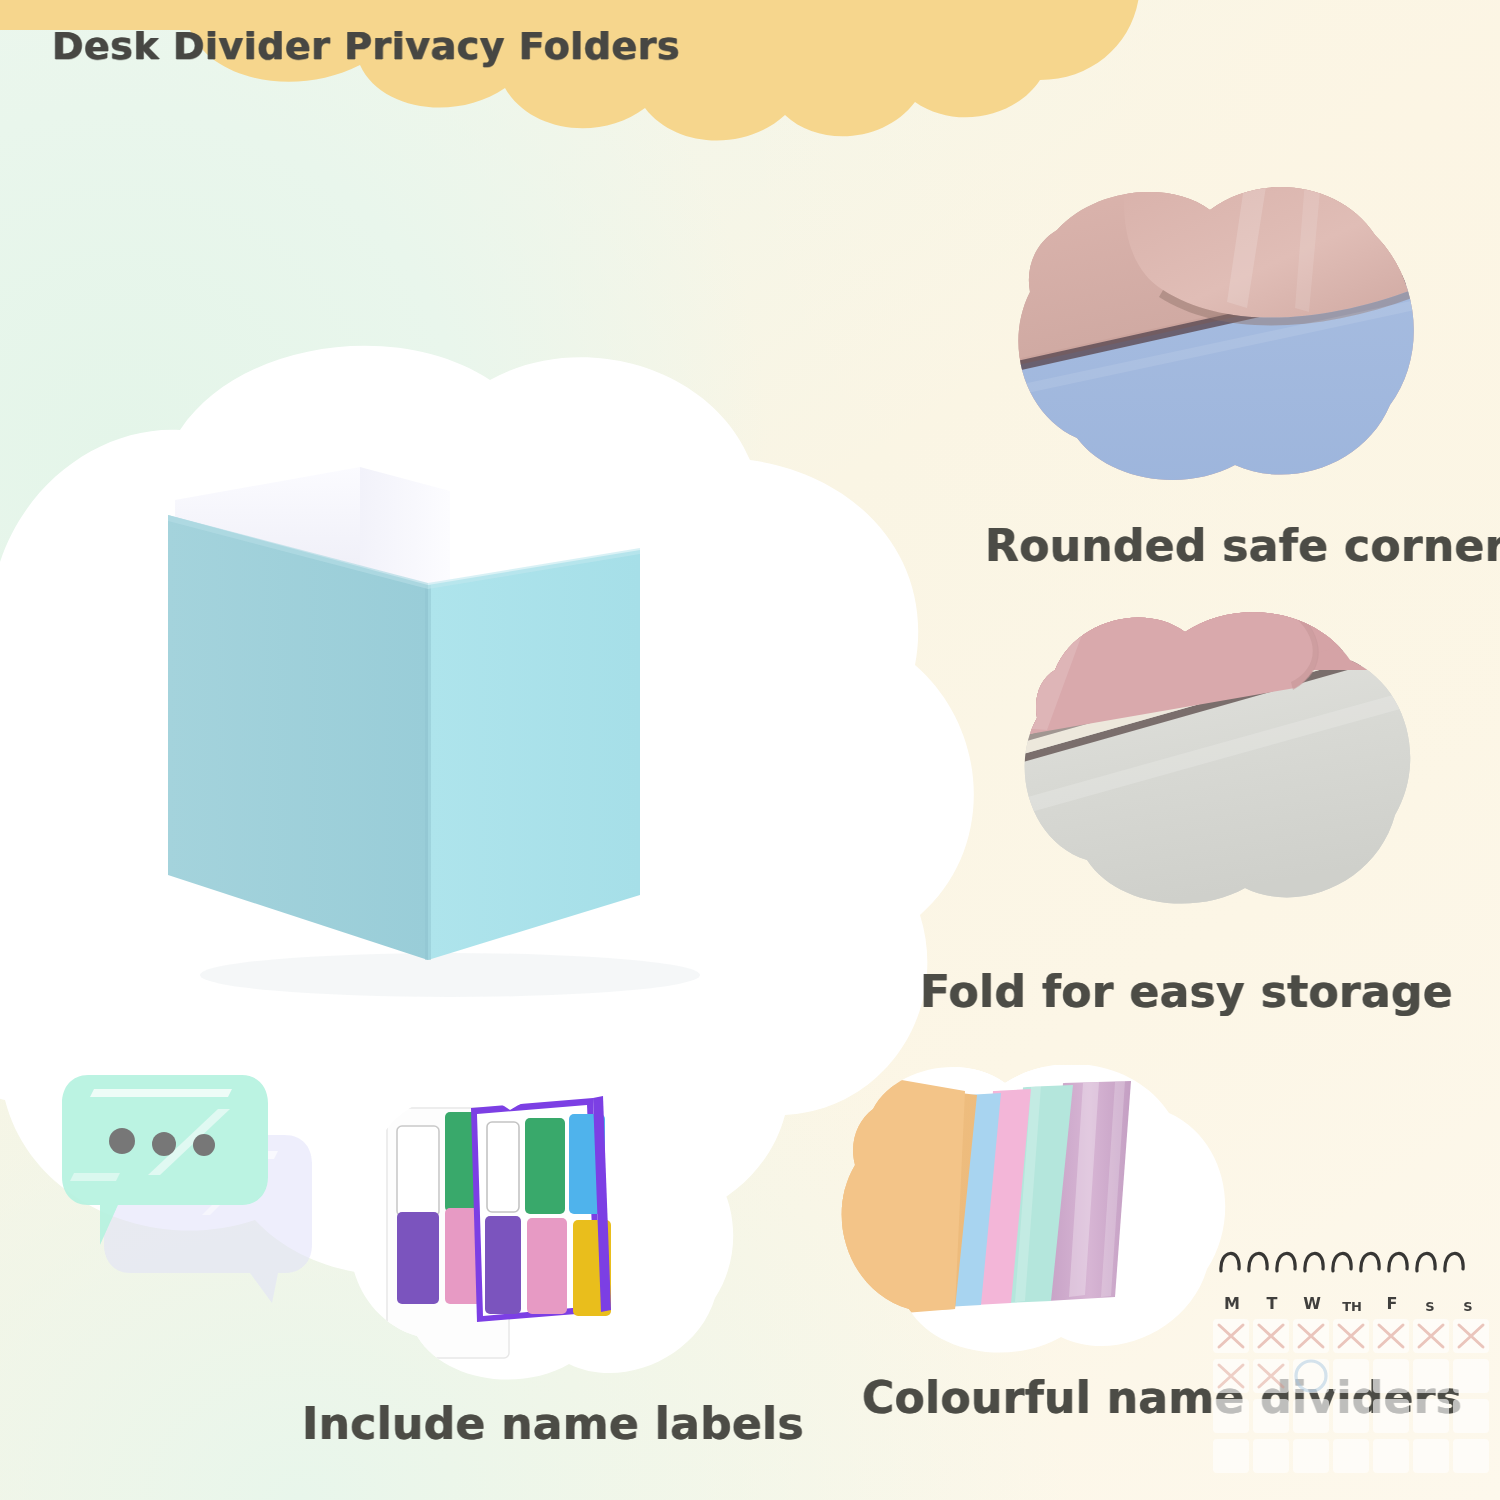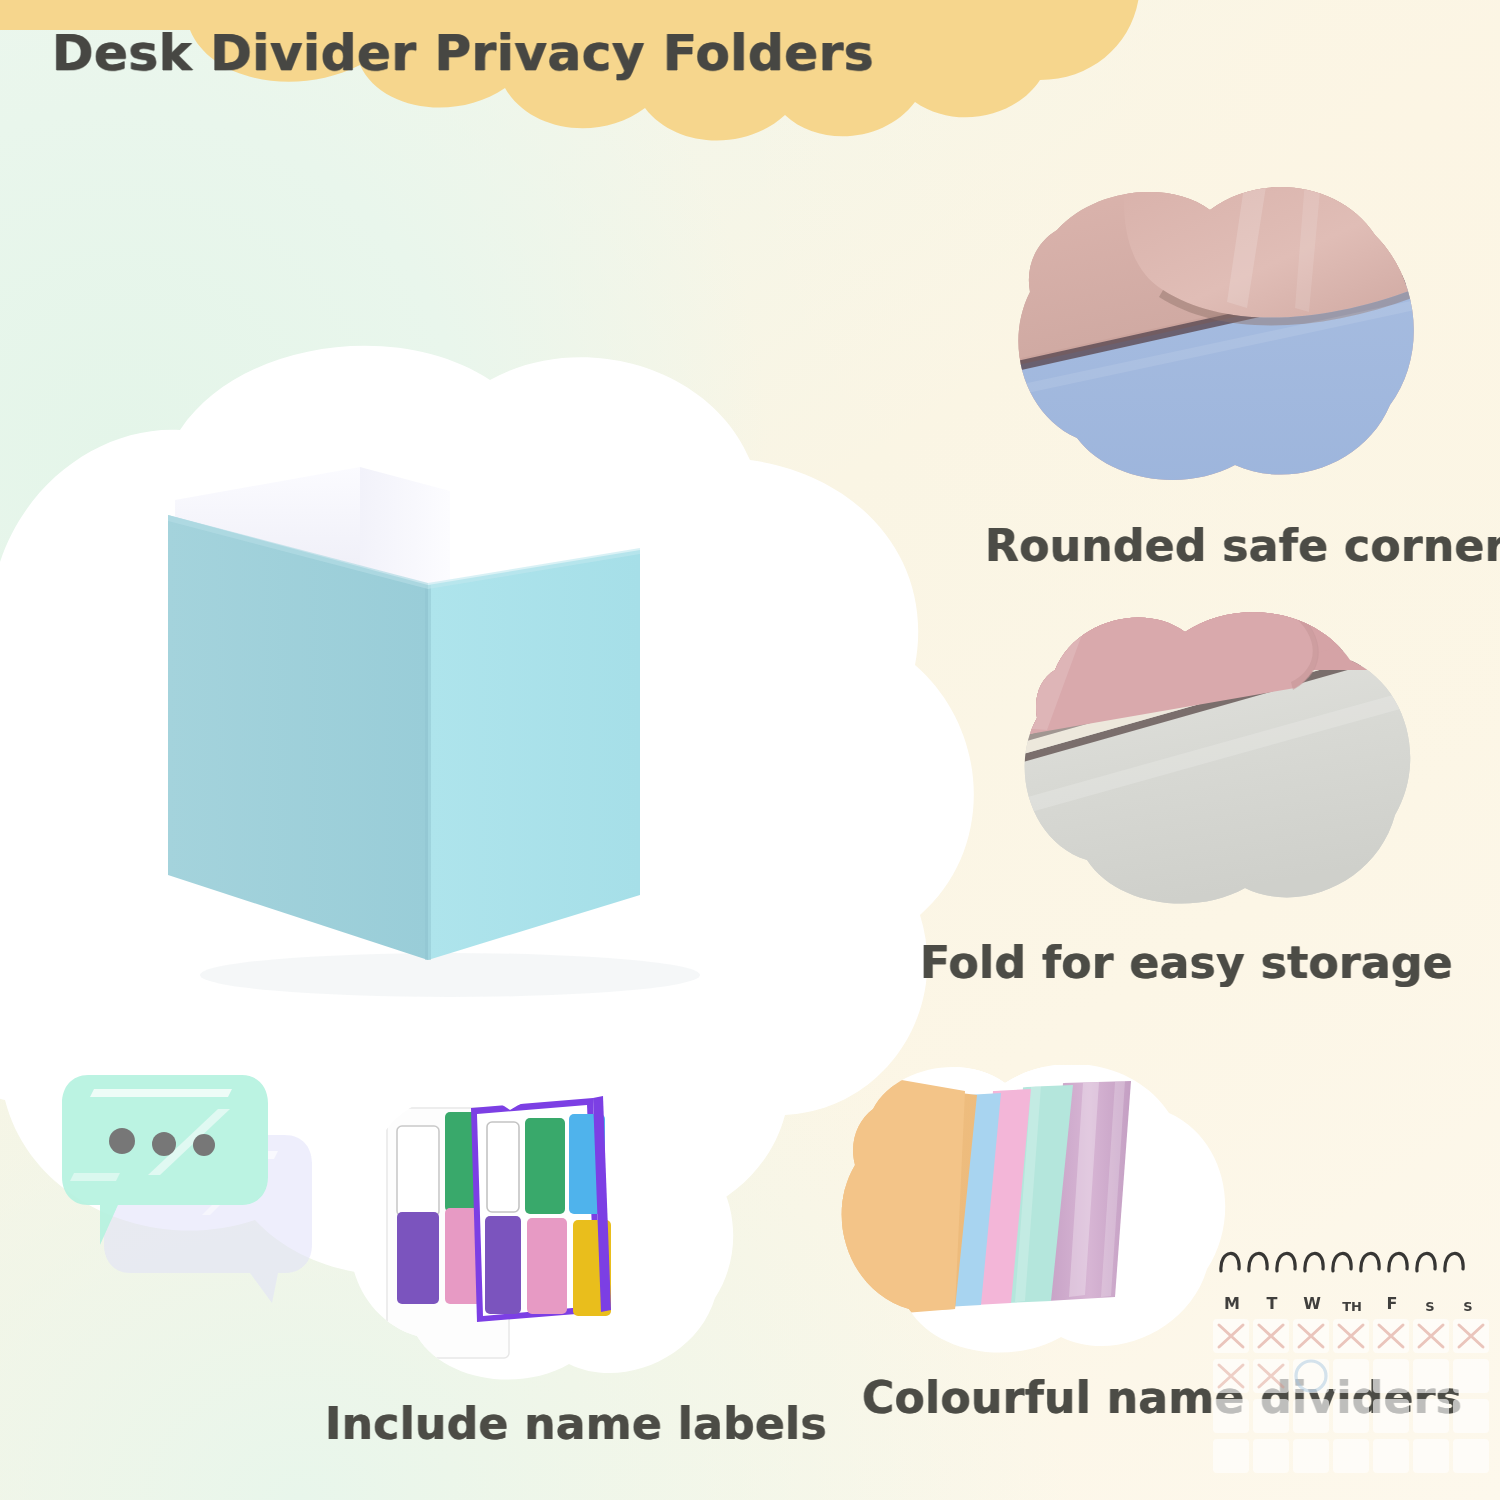--- a/index.html
+++ b/index.html
@@ -21,21 +21,21 @@
   }
 
   
   #header-cloud{
     position:absolute; left:-60px; top:-120px;
     width:1220px; height:300px;
     pointer-events:none;
   }
   #title{
     position:absolute; left:52px; top:24px;
-    font-size:50px;
+    font-size:38px;
     font-weight:700;
     letter-spacing:0.5px;
     color:#474743;
     font-family:"DejaVu Sans", sans-serif;
     white-space:nowrap;
     text-shadow:
        0.8px 0 0 rgba(70,70,66,.55),
       -0.8px 0 0 rgba(70,70,66,.55),
        0 0.8px 0 rgba(70,70,66,.35);
   }
@@ -59,25 +59,25 @@
        0.7px 0 0 rgba(76,76,70,.5),
       -0.7px 0 0 rgba(76,76,70,.5);
   }
 
   
   #blob-corner{ left:995px; top:180px; width:430px; height:310px; }
   #cap-corner{ left:985px; top:520px; }
 
   
   #blob-fold{ left:995px; top:610px; width:430px; height:300px; }
-  #cap-fold{ left:920px; top:937px; }
+  #cap-fold{ left:920px; top:966px; }
 
   
   #blob-labels{ left:325px; top:1090px; width:420px; height:300px; }
-  #cap-labels{ left:302px; top:1398px;margin-left:23px; }
+  #cap-labels{ left:302px; top:1398px; }
 
   
   #blob-colour{ left:815px; top:1065px; width:420px; height:300px; }
   #cap-colour{ left:862px; top:1372px; }
 
   
   #bubbles{ position:absolute; left:60px; top:1055px; width:300px; height:270px; opacity:.92; }
 
   
   #calendar{ position:absolute; left:1205px; top:1235px; width:290px; height:265px; opacity:.85; }

